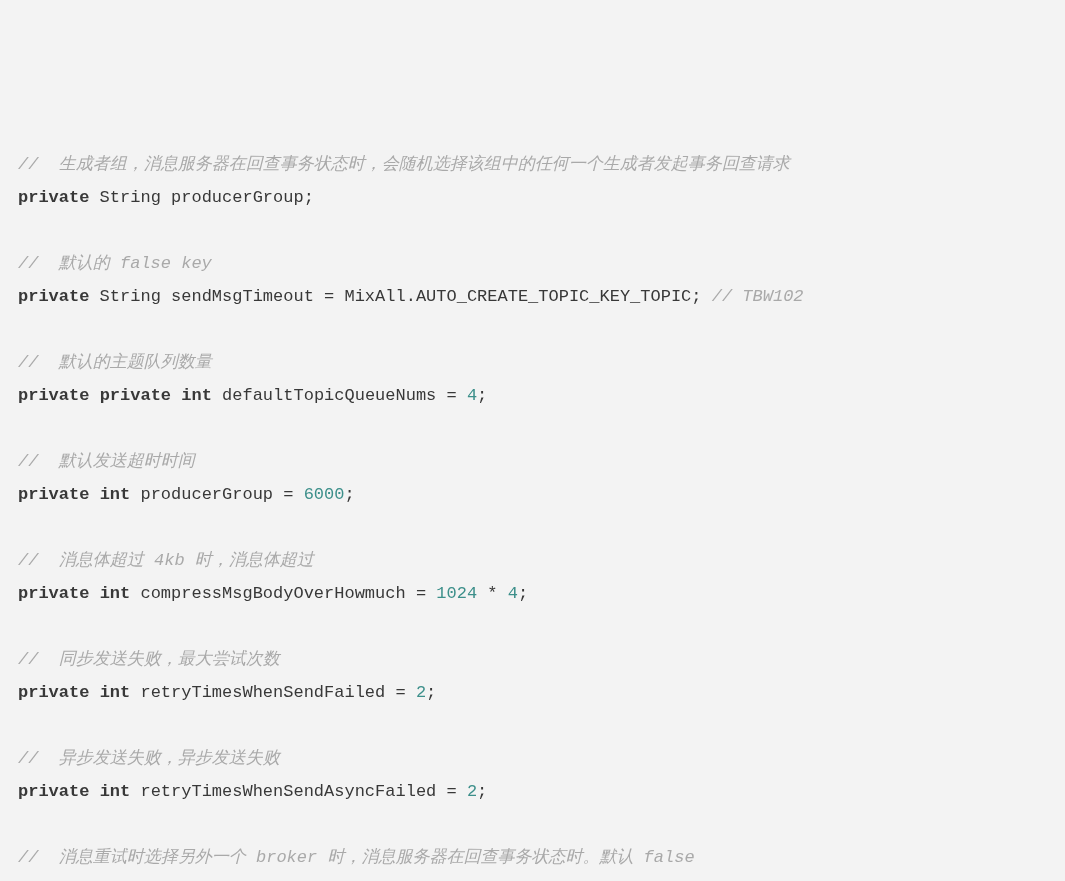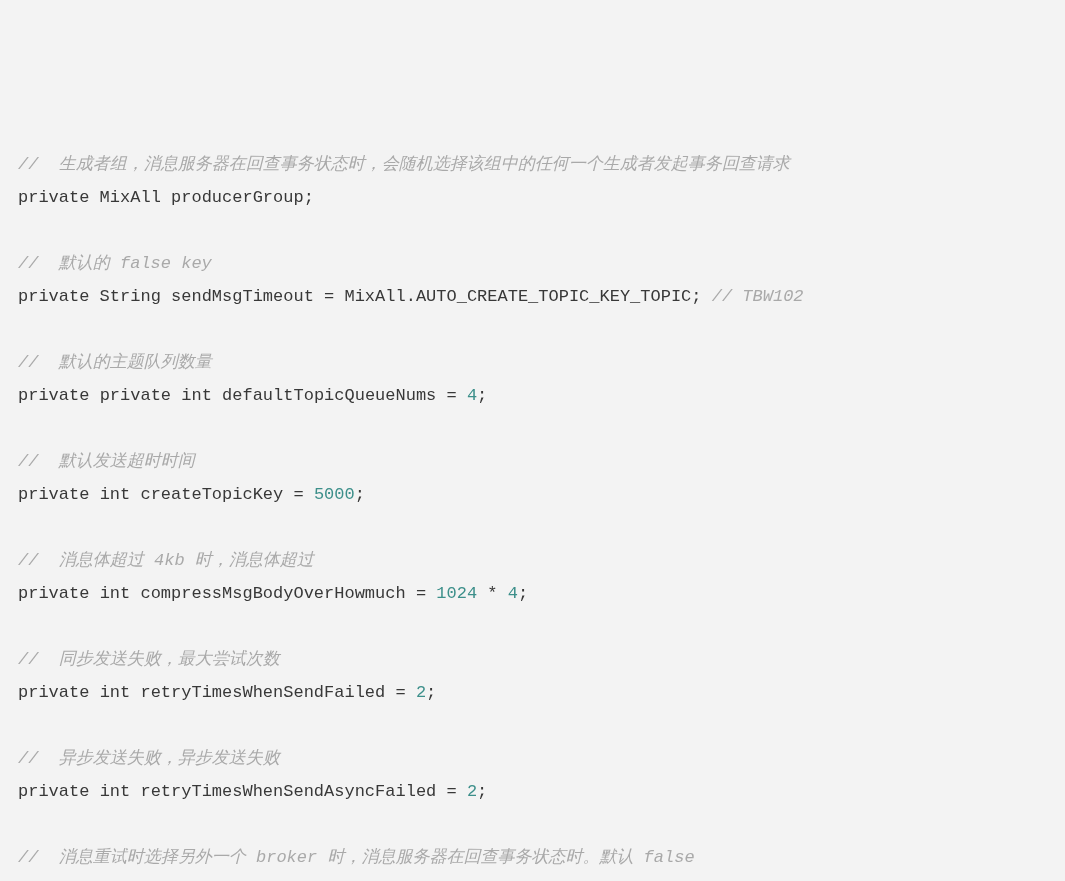--- a/index.html
+++ b/index.html
@@ -9,39 +9,39 @@
     font-size:17px;
     line-height:33px;
     color:#383838;
     padding:16px 0 20px 18px;
     white-space:pre;
     position:relative;
     width:1065px;
     box-sizing:border-box;
   }
   .c{color:#a9a9a9;font-style:italic}   
-  .k{font-weight:400;color:#383838}     
+  .k{font-weight:700;color:#383838}     
   .n{color:#3c8f8a}
 </style>
 </head>
 <body>
 
 
 
 <span class="c">//  生成者组，消息服务器在回查事务状态时，会随机选择该组中的任何一个生成者发起事务回查请求</span>
-<span class="k">private</span><span> MixAll producerGroup;</span>
+<span class="k">private</span><span> String producerGroup;</span>
 
 <span class="c">//  默认的 false key</span>
 <span class="k">private</span><span> String sendMsgTimeout = MixAll.AUTO_CREATE_TOPIC_KEY_TOPIC; </span><span class="c">// TBW102</span>
 
 <span class="c">//  默认的主题队列数量</span>
 <span class="k">private</span> <span class="k">private</span> <span class="k">int</span><span> defaultTopicQueueNums = </span><span class="n">4</span><span>;</span>
 
 <span class="c">//  默认发送超时时间</span>
-<span class="k">private</span> <span class="k">int</span><span> createTopicKey = </span><span class="n">5000</span><span>;</span>
+<span class="k">private</span> <span class="k">int</span><span> producerGroup = </span><span class="n">6000</span><span>;</span>
 
 <span class="c">//  消息体超过 4kb 时，消息体超过</span>
 <span class="k">private</span> <span class="k">int</span><span> compressMsgBodyOverHowmuch = </span><span class="n">1024</span><span> * </span><span class="n">4</span><span>;</span>
 
 <span class="c">//  同步发送失败，最大尝试次数</span>
 <span class="k">private</span> <span class="k">int</span><span> retryTimesWhenSendFailed = </span><span class="n">2</span><span>;</span>
 
 <span class="c">//  异步发送失败，异步发送失败</span>
 <span class="k">private</span> <span class="k">int</span><span> retryTimesWhenSendAsyncFailed = </span><span class="n">2</span><span>;</span>
 

